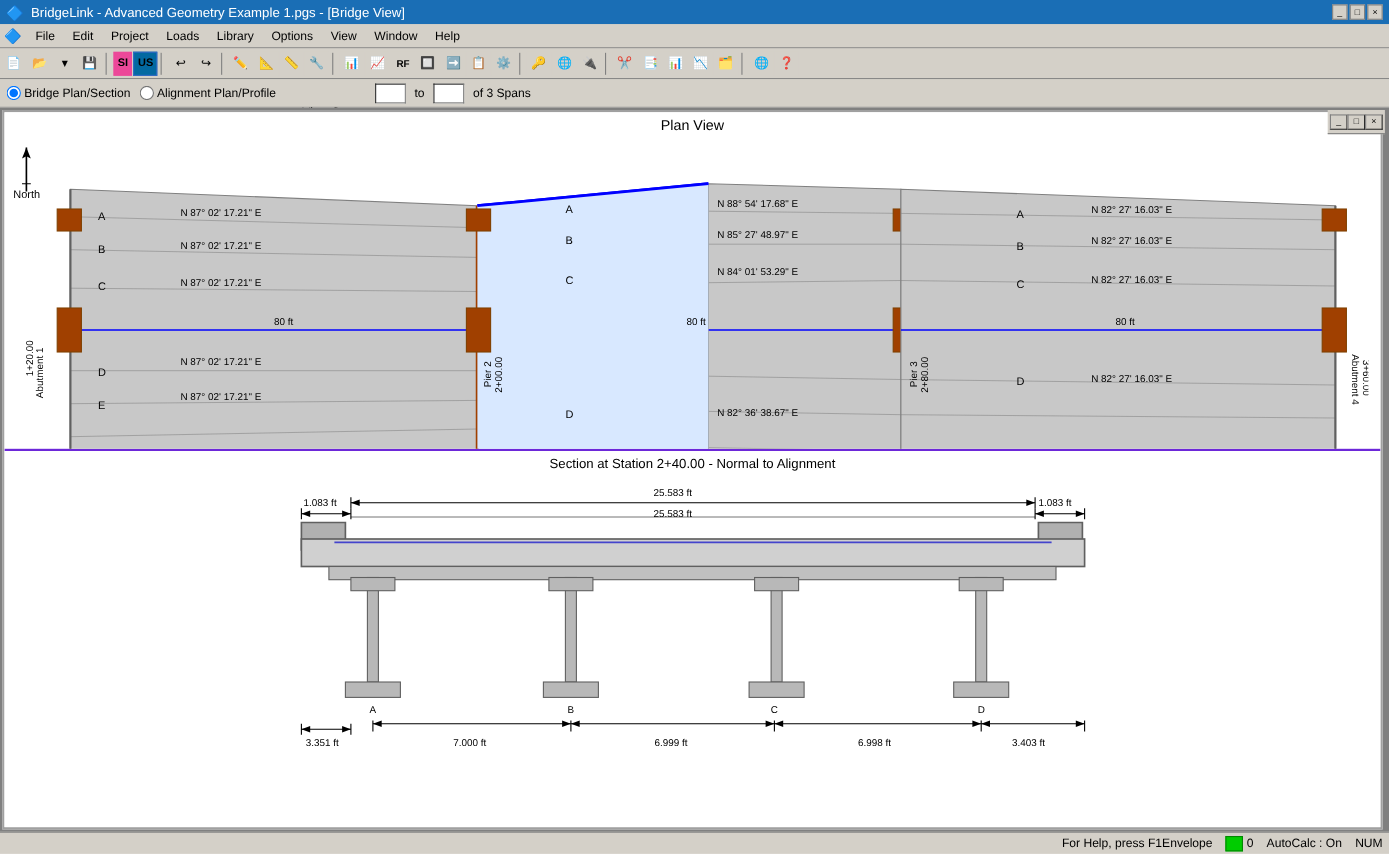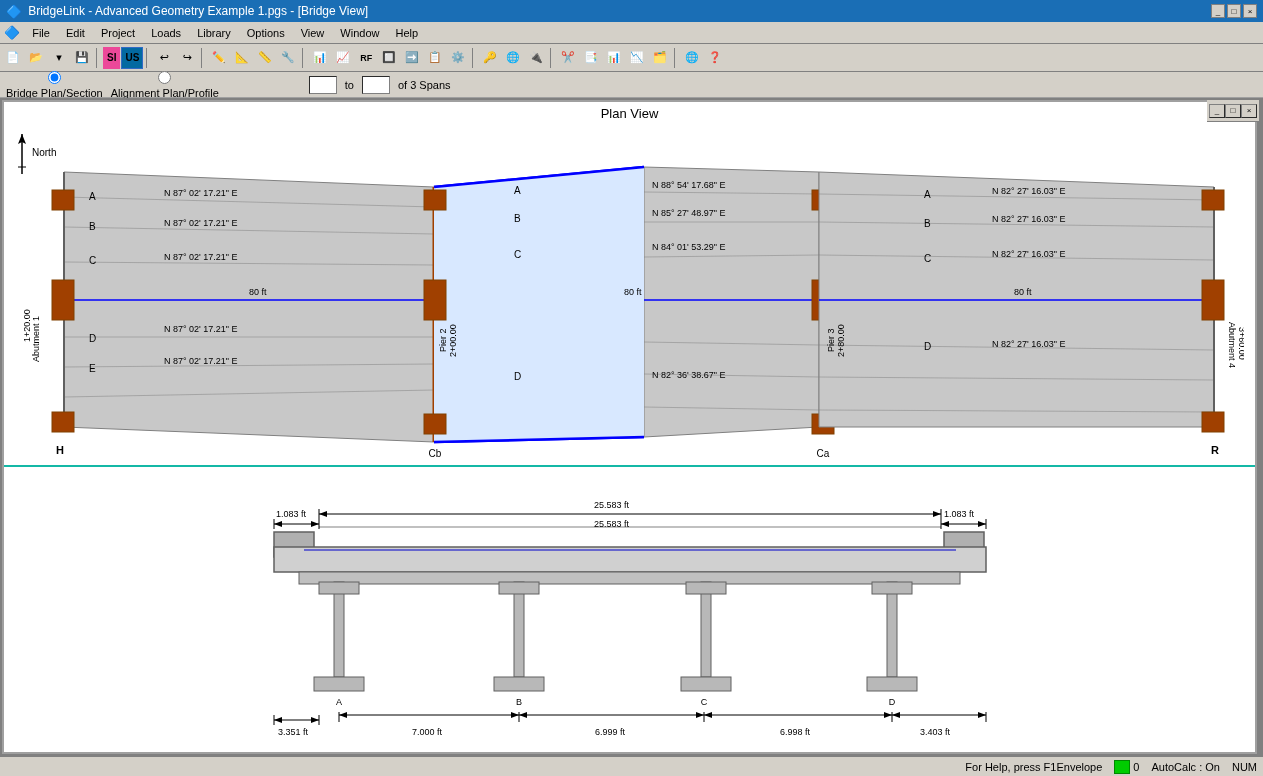--- a/index.html
+++ b/index.html
@@ -60,21 +60,21 @@
     
     .view-options {
       background: #d4d0c8;
       height: 26px;
       display: flex;
       align-items: center;
       padding: 0 6px;
       border-bottom: 1px solid #a0a0a0;
       gap: 8px;
     }
-    .radio-label { display: flex; align-items: center; gap: 3px; font-size: 11px; flex-direction: column; }
+    .radio-label { display: flex; align-items: center; gap: 3px; font-size: 11px; }
     .span-input {
       width: 28px; height: 18px; border: 1px inset #808080; background: white;
       font-size: 11px; text-align: center;
     }
 
     
     .plan-view {
       height: 360px;
       background: white;
       position: relative;
@@ -219,24 +219,24 @@
   <div style="background:#808080; flex:1; padding:2px; position:relative; height: calc(776px - 22px - 22px - 28px - 26px - 20px);">
 
     <div style="background:#d4d0c8; height:22px; display:flex; align-items:center; padding:0 2px; border-bottom:1px solid #808080; position:absolute; top:2px; right:4px; z-index:10;">
       <button style="width:16px;height:14px;font-size:8px;background:#d4d0c8;border:1px outset #808080;cursor:pointer;">_</button>
       <button style="width:16px;height:14px;font-size:8px;background:#d4d0c8;border:1px outset #808080;cursor:pointer;">□</button>
       <button style="width:16px;height:14px;font-size:8px;background:#d4d0c8;border:1px outset #808080;cursor:pointer;">×</button>
     </div>
 
     <div style="background:white; border:2px solid #a0a0a0; margin:0; width:1255px; height:calc(776px - 22px - 22px - 28px - 26px - 20px - 4px); display:flex; flex-direction:column; overflow:hidden;">
 
-      <div class="plan-view" style="height:365px; border-bottom:2px solid #14b8a6; position:relative; overflow:hidden;">
+      <div class="plan-view" style="height:308px; border-bottom:2px solid #6d28d9; position:relative; overflow:hidden;">
         <div class="plan-view-title">Plan View</div>
 
-        <div style="position:absolute; top:30px; left:8px; display:flex; flex-direction:row; align-items:center;">
+        <div style="position:absolute; top:30px; left:8px; display:flex; flex-direction:column; align-items:center;">
           <svg width="20" height="45">
             <line x1="10" y1="2" x2="10" y2="42" stroke="black" stroke-width="1.5"></line>
             <polygon points="10,2 6,12 10,10 14,12" fill="black"></polygon>
             <line x1="6" y1="35" x2="14" y2="35" stroke="black" stroke-width="1"></line>
           </svg>
           <span style="font-size:10px; margin-top:-5px;">North</span>
         </div>
 
         <svg width="1240" height="330" style="position:absolute; top:30px; left:0;">
 
@@ -348,20 +348,21 @@
           <text x="245" y="163" font-family="Arial" font-size="9" fill="#000">80 ft</text>
           <text x="620" y="163" font-family="Arial" font-size="9" fill="#000">80 ft</text>
           <text x="1010" y="163" font-family="Arial" font-size="9" fill="#000">80 ft</text>
 
           <text x="52" y="322" font-family="Arial" font-size="11" fill="#000" font-weight="bold">H</text>
           <text x="1207" y="322" font-family="Arial" font-size="11" fill="#000" font-weight="bold">R</text>
         </svg>
       </div>
 
       <div class="section-view" style="flex:1; position:relative; overflow:hidden; background:white;">
+        <div class="section-title" style="font-size:12px; text-align:center; padding:4px 0 2px 0;">Section at Station 2+40.00 - Normal to Alignment</div>
 
         <svg width="1255" height="260" style="position:absolute; top:20px; left:0;">
 
           <polygon points="270,70 300,70 310,60 310,45 270,45" fill="#b0b0b0" stroke="#606060" stroke-width="1.5"></polygon>
 
           <polygon points="980,70 950,70 940,60 940,45 980,45" fill="#b0b0b0" stroke="#606060" stroke-width="1.5"></polygon>
 
           <rect x="270" y="60" width="712" height="25" fill="#d0d0d0" stroke="#606060" stroke-width="1.5"></rect>
 
           <rect x="295" y="85" width="661" height="12" fill="#c0c0c0" stroke="#606060" stroke-width="1"></rect>

